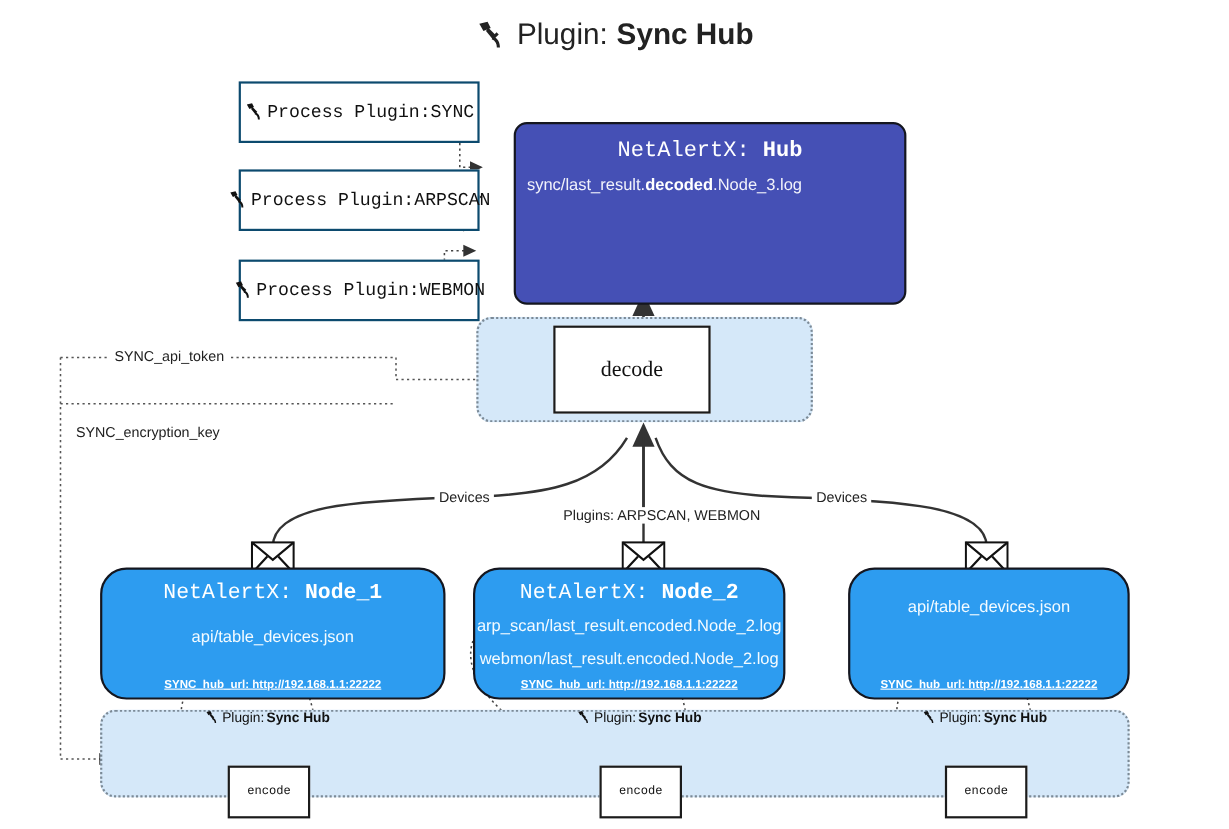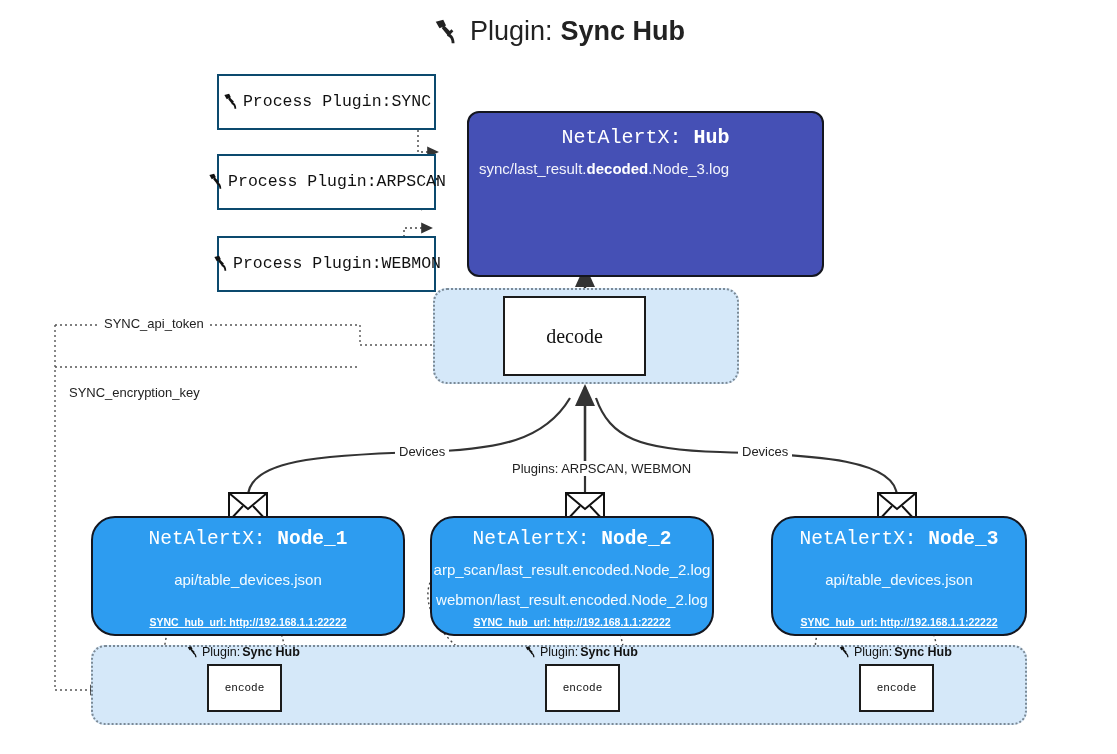--- a/index.html
+++ b/index.html
@@ -74,21 +74,21 @@
   }
   .whitebox {
     position:absolute;
     background:#fff;
     border:2px solid #1b1b1b;
     display:flex; align-items:center; justify-content:center;
     font-family:"Liberation Mono","DejaVu Sans Mono",monospace;
     color:#111;
   }
   #decode { font-size:20px; }
-  .encode { font-size:11px; }
+  .encode { font-size:11px;margin-top:32px; }
 
   .plugin-cap {
     position:absolute;
     font-size:12.5px; color:#111; white-space:nowrap;
     display:flex; align-items:center; gap:2px;
   }
   .plugin-cap b { font-weight:bold; }
   .plugin-cap .plug-xs { width:14px; height:14px; display:inline-block; flex:none; }
 
   
@@ -285,23 +285,20 @@
   <div class="node n2" style="left:430px; top:516px; width:284px; height:120px;">
     <div class="n-title">
       <span>NetAlertX: </span><b>Node_2</b>
     </div>
     <div class="n-line">arp_scan/last_result.encoded.Node_2.log</div>
     <div class="n-line">webmon/last_result.encoded.Node_2.log</div>
     <div class="n-foot">SYNC_hub_url: http://192.168.1.1:22222</div>
   </div>
 
   <div class="node n3" style="left:771px; top:516px; width:256px; height:120px;">
-    <div class="n-title">
-      <span>NetAlertX: </span><b>Node_3</b>
-    </div>
     <div class="n-line">api/table_devices.json</div>
     <div class="n-foot">SYNC_hub_url: http://192.168.1.1:22222</div>
   </div>
 
   <div class="bluezone" style="left:91px; top:645px; width:936px; height:80px;"></div>
 
   <div class="plugin-cap" style="left:186px; top:645px;">
     <span class="plug-xs">
       <svg viewBox="0 0 32 32" width="14" height="14">
           <g fill="#111">

